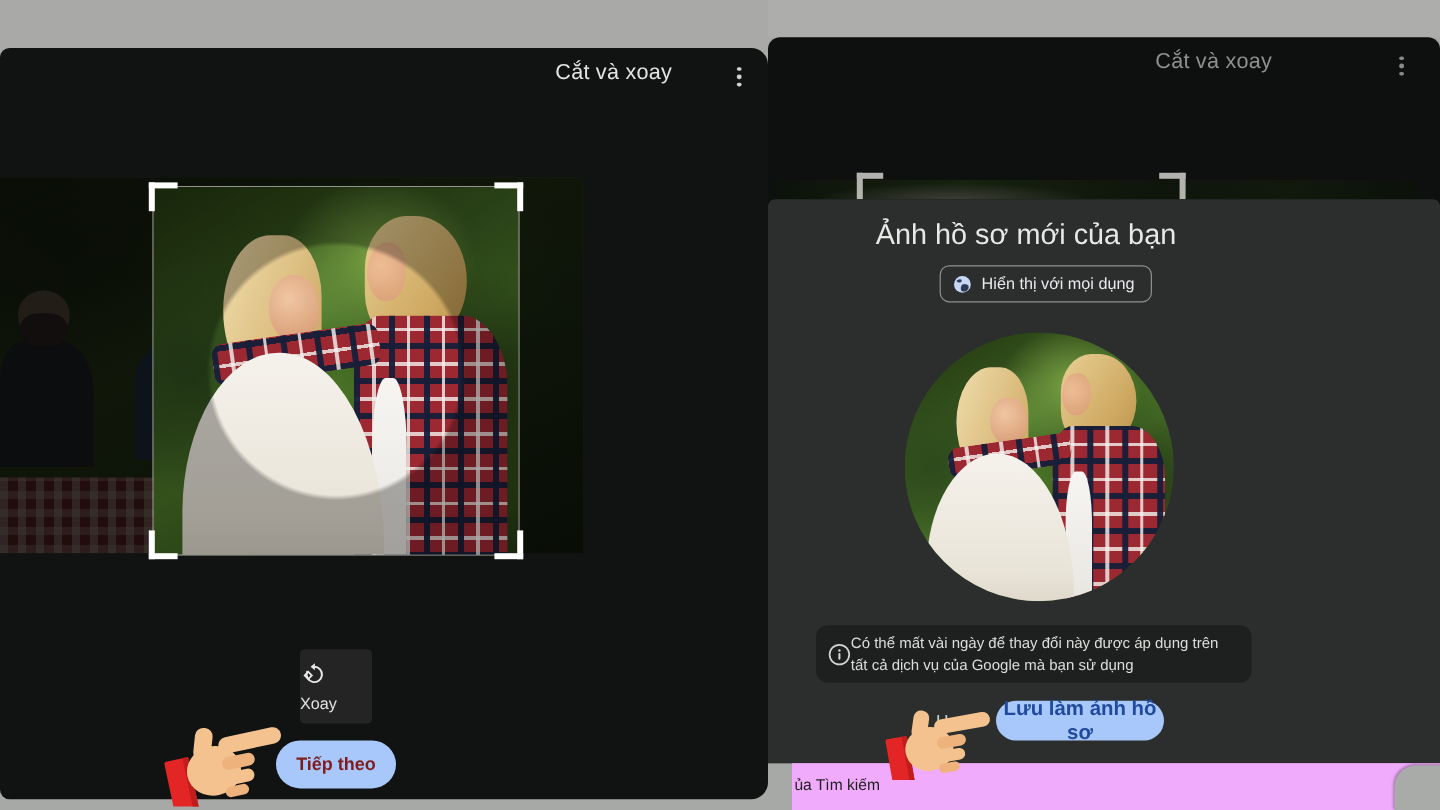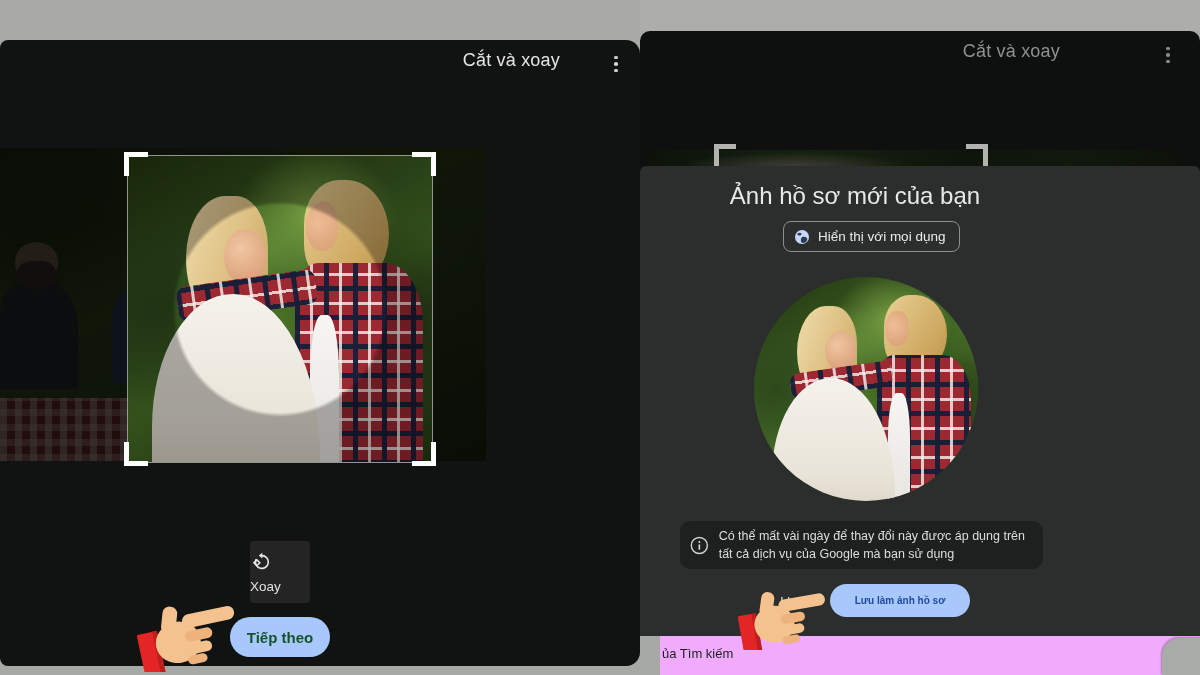--- a/index.html
+++ b/index.html
@@ -87,21 +87,21 @@
   .dau-shirt{left:55%;top:35%;width:42%;height:66%;border-radius:18% 30% 0 0;}
   .dau-arm{left:16%;top:40%;width:46%;height:11.5%;border-radius:10px;transform:rotate(-8deg);}
   .dau-tank{left:60%;top:52%;width:9.5%;height:49%;border-radius:40% 40% 0 0;
     background:linear-gradient(180deg,#f6f5f2,#e8e6e1);}
 
   
   .rotate-btn{left:250px;top:501px;width:60px;height:62px;background:#232423;border-radius:4px;
     display:flex;flex-direction:column;justify-content:center;gap:6px;cursor:pointer;}
   .rotate-btn span{font-size:13.5px;color:#e3e3e3;}
   .next-btn{left:230px;top:577px;width:100px;height:40px;border-radius:20px;border:none;
-    background:#a8c7fa;color:#14532d;font-size:15px;font-weight:bold;
+    background:#a8c7fa;color:#7f1d1d;font-size:15px;font-weight:bold;
     font-family:inherit;display:flex;align-items:center;justify-content:center;cursor:pointer;}
 
   
   .right-screen{left:640px;top:31px;width:560px;height:605px;background:#0e0f0f;
     border-radius:10px 10px 0 0;overflow:hidden;}
   .right-screen .hdr{width:420px;color:#8f9090;}
   .right-screen .kebab{left:516px;}
   .right-screen .kebab i{background:#8a8a8a;}
   .dim-strip{left:4px;top:119px;width:536px;height:16px;
     background:
@@ -115,25 +115,25 @@
   .db-r{left:326px;} .db-r:before{right:0;} .db-r:after{right:0;}
 
   
   .sheet{left:0;top:135px;width:560px;height:470px;background:#2b2e2c;border-radius:6px 6px 0 0;}
   .sheet-title{left:0;top:16px;width:430px;text-align:center;font-size:24px;color:#e7e9e7;}
   .chip{left:143px;top:55px;height:31px;padding:0 14px 0 10px;display:flex;align-items:center;gap:8px;
     border:1px solid #8d9093;border-radius:8px;background:transparent;color:#e8eaed;
     font-size:13.5px;font-family:inherit;cursor:pointer;}
   .circle-photo{left:114px;top:111px;width:224px;height:224px;border-radius:50%;overflow:hidden;}
   .info-note{left:40px;top:355px;width:363px;min-height:42px;background:#1e201f;border-radius:10px;
-    display:flex;align-items:center;gap:10px;padding:6px 12px 6px 10px;box-sizing:border-box;}
+    display:flex;align-items:center;padding:6px 12px 6px 10px;box-sizing:border-box;}
   .info-note p{margin:0;font-size:12.5px;line-height:1.45;color:#dcdedc;width:318px;}
   .cancel-partial{left:140px;top:428px;font-size:14.5px;color:#ccd0d4;cursor:pointer;}
   .save-btn{left:190px;top:418px;width:140px;height:33px;border-radius:17px;border:none;
-    background:#a8c7fa;color:#1f4a9e;font-size:10px;font-weight:bold;font-family:inherit;
+    background:#a8c7fa;color:#1f4a9e;font-size:17px;font-weight:bold;font-family:inherit;
     display:flex;align-items:center;justify-content:center;cursor:pointer;}
 
   
   .hand{pointer-events:none;}
   .hand-left{left:136px;top:592px;width:108px;height:80px;}
   .hand-right{left:737px;top:580px;width:96px;height:70px;}
 
   svg{display:block;}
 </style>
 </head>

